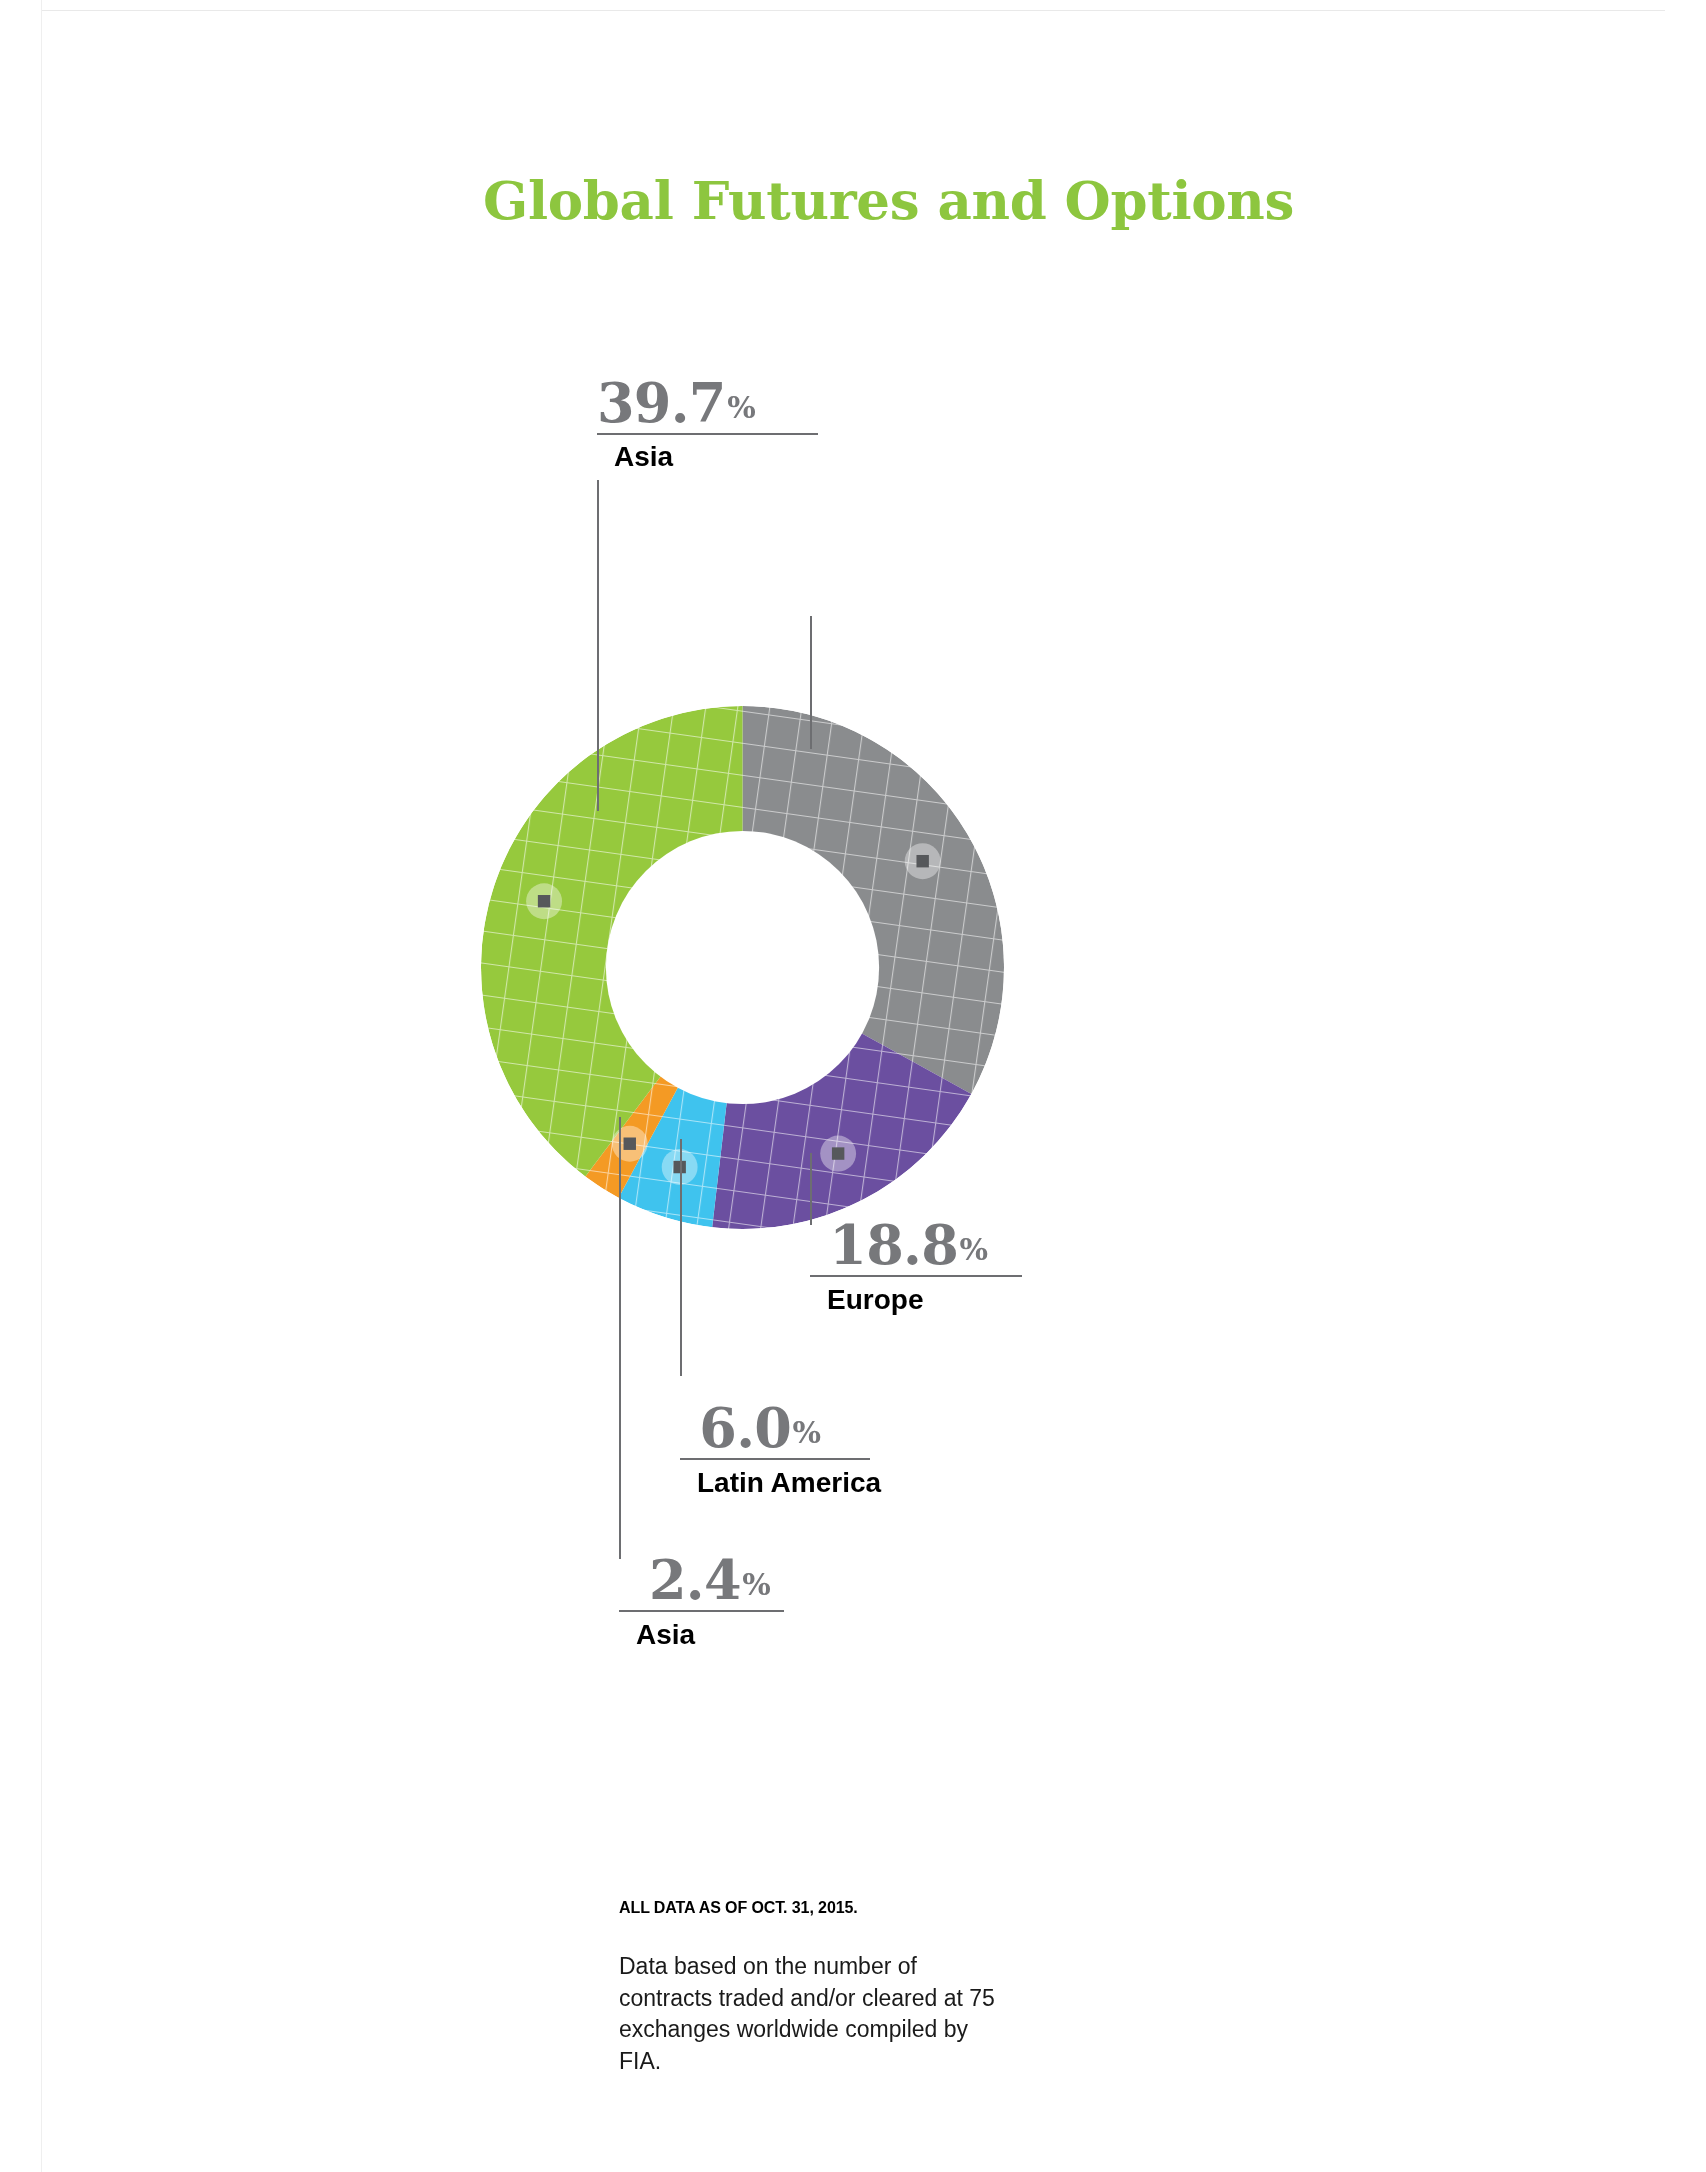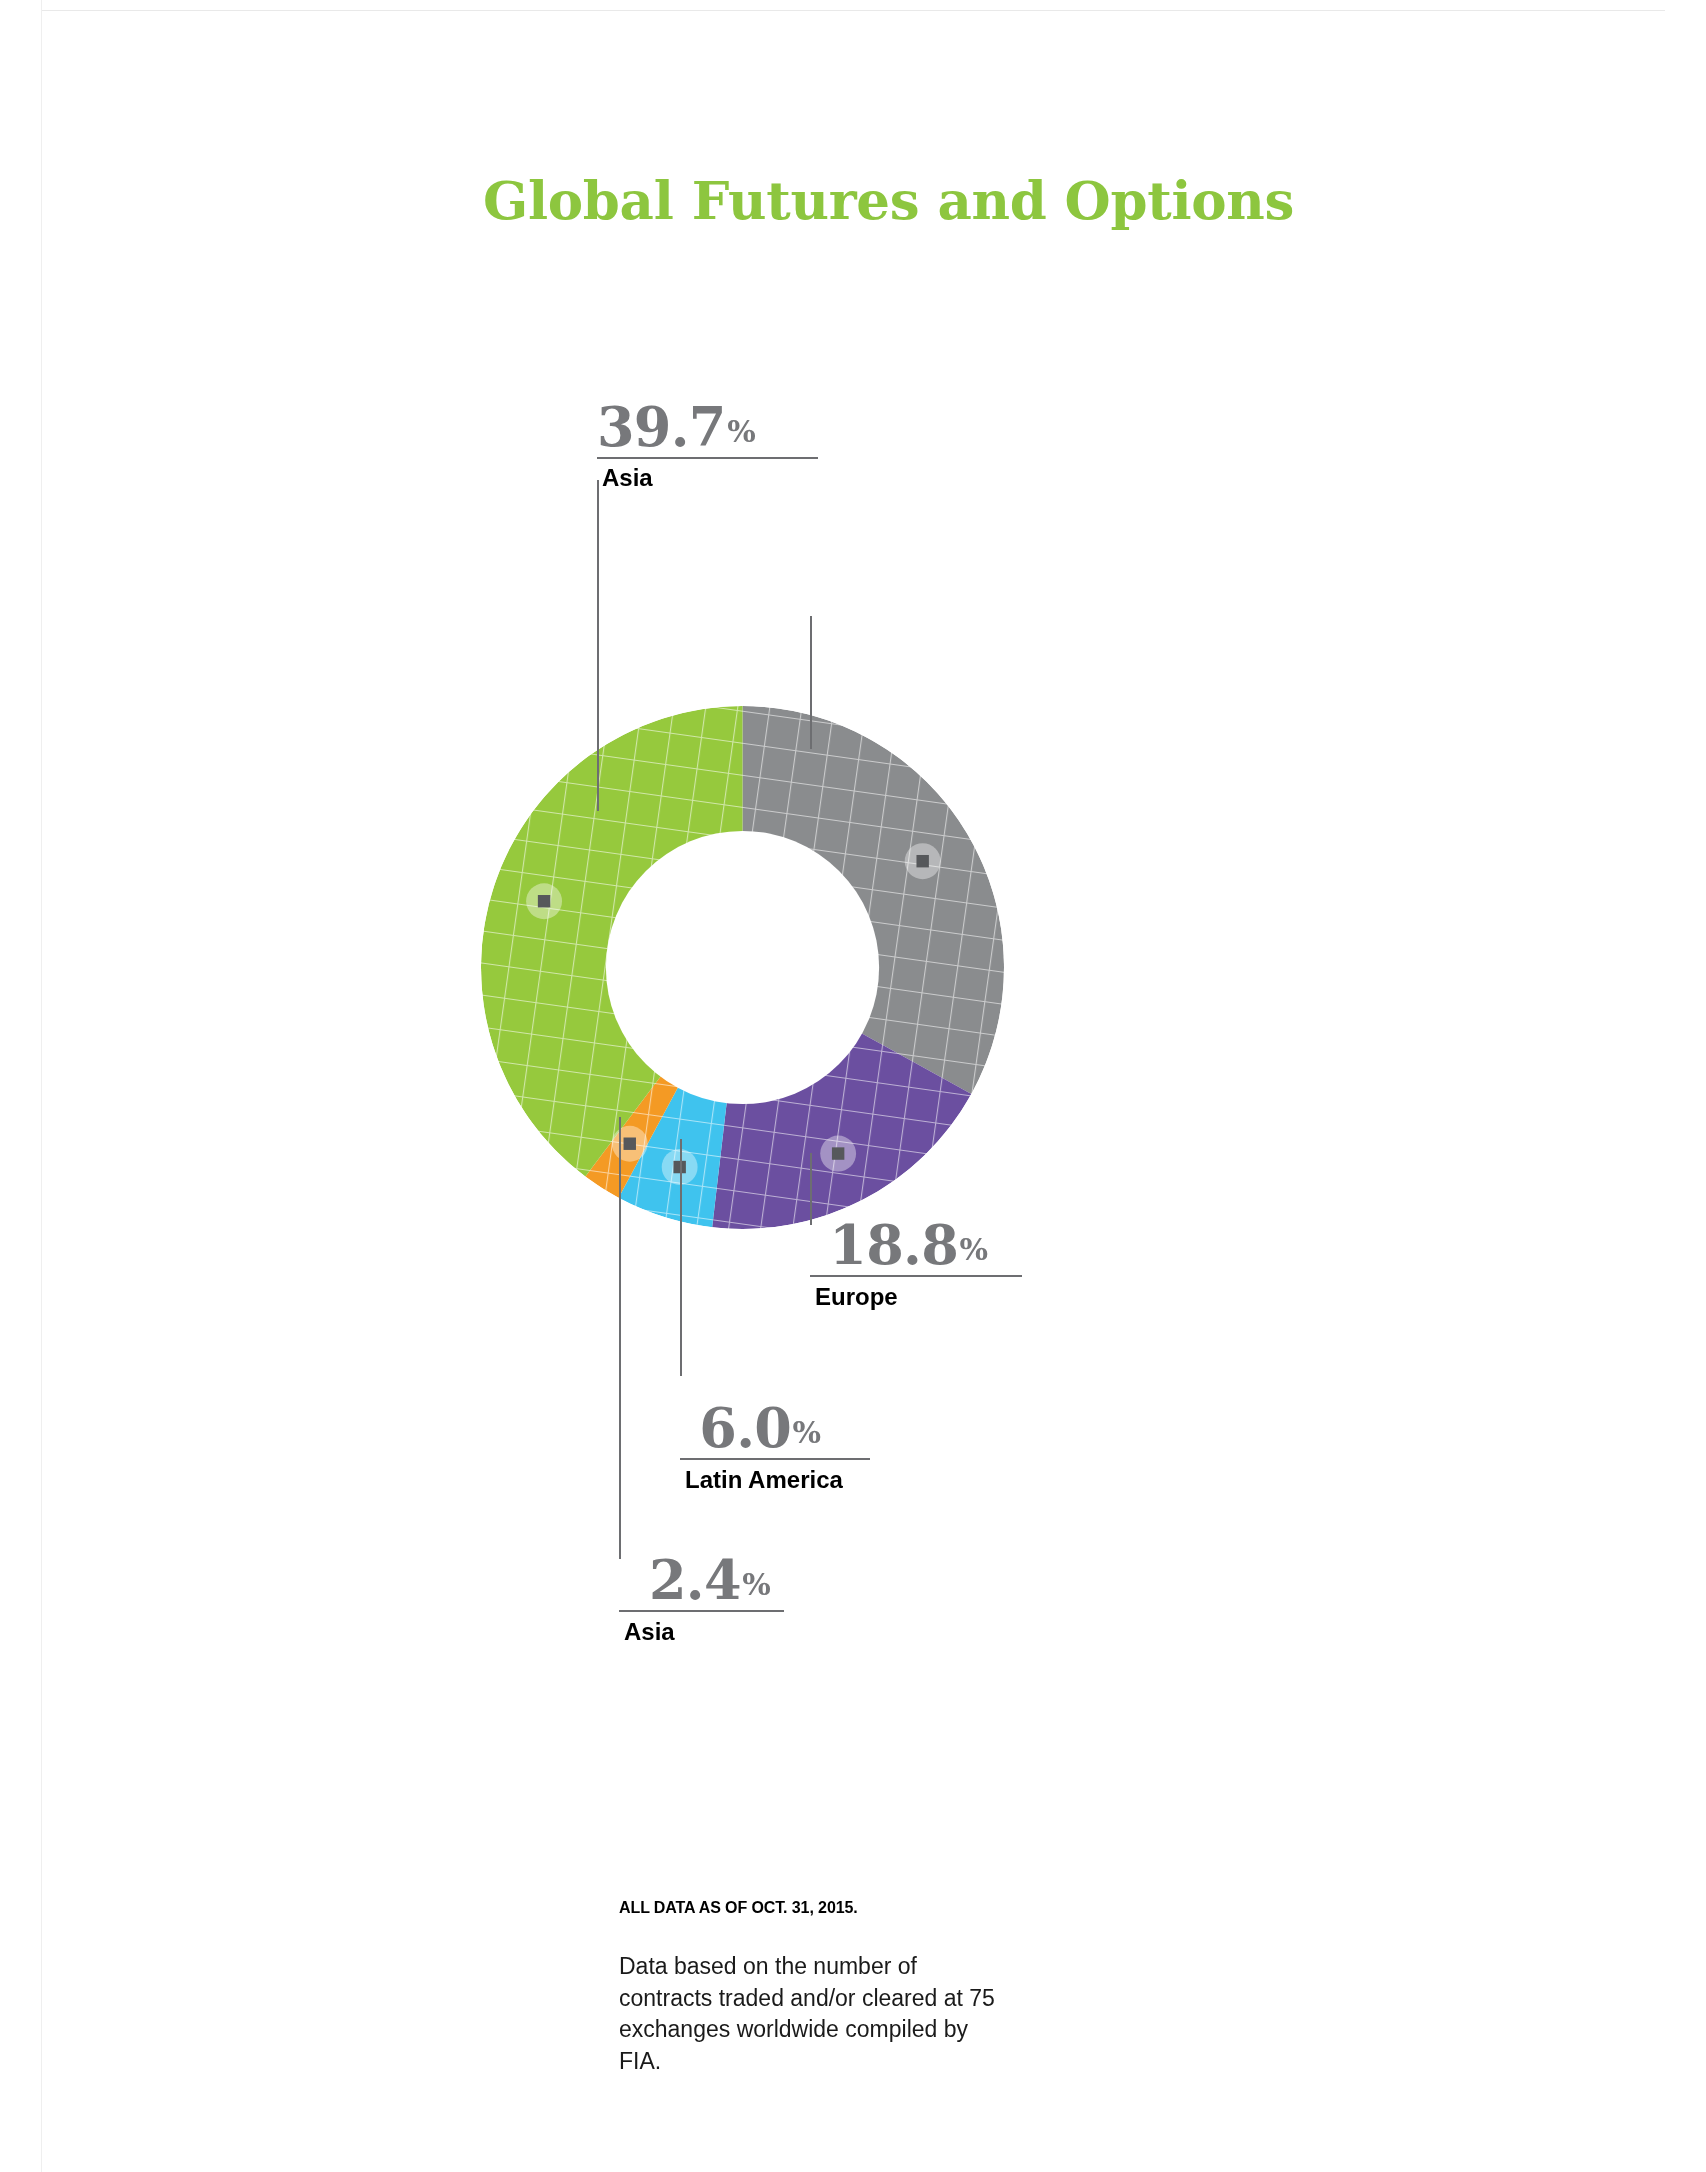--- a/index.html
+++ b/index.html
@@ -85,25 +85,25 @@
     top: -4.1px;
   }
   .rule {
     height: 2.1px;
     background: #6D6E71;
     margin-top: 2.8px;
   }
   .region {
     font-family: "Liberation Sans", sans-serif;
     font-weight: 700;
-    font-size: 24px;
+    font-size: 28px;
     color: #000000;
     line-height: 1.12;
     margin-top: 6.2px;
-    margin-left: 5px;
+    margin-left: 17px;
   }
   
   .callout.below .region { margin-top: 6.9px; }
 
   .leader {
     position: absolute;
     width: 2.1px;
     background: #6D6E71;
   }
 
@@ -174,21 +174,21 @@
           <circle cx="287.93967790811723" cy="668.2027969099237" r="26" fill="#ffffff" fill-opacity="0.38"></circle>
           <rect x="278.93967790811723" y="659.2027969099237" width="18" height="18" fill="#56585B"></rect>
           <circle cx="215.58847338038237" cy="634.3956009171771" r="26" fill="#ffffff" fill-opacity="0.38"></circle>
           <rect x="206.58847338038237" y="625.3956009171771" width="18" height="18" fill="#56585B"></rect>
           <circle cx="91.41536590467013" cy="282.95147980184584" r="26" fill="#ffffff" fill-opacity="0.38"></circle>
           <rect x="82.41536590467013" y="273.95147980184584" width="18" height="18" fill="#56585B"></rect>
         </g>
     </svg>
   </div>
 
-  <div class="callout above" id="callout-asia" style="left:597px; top:402px;">
+  <div class="callout above" id="callout-asia" style="left:597px; top:378px;">
     <div class="pct"><span>39.7</span><span class="sym">%</span></div>
     <div class="rule" style="width:221px;"></div>
     <div class="region">Asia</div>
   </div>
 
   <div class="leader" id="leader-asia" style="left:597px; top:480px; height:331px;"></div>
 
   <div class="leader" id="leader-north-america" style="left:810px; top:616px; height:133px;"></div>
 
   <div class="callout below" id="callout-europe" style="left:810px; top:1220px;">

